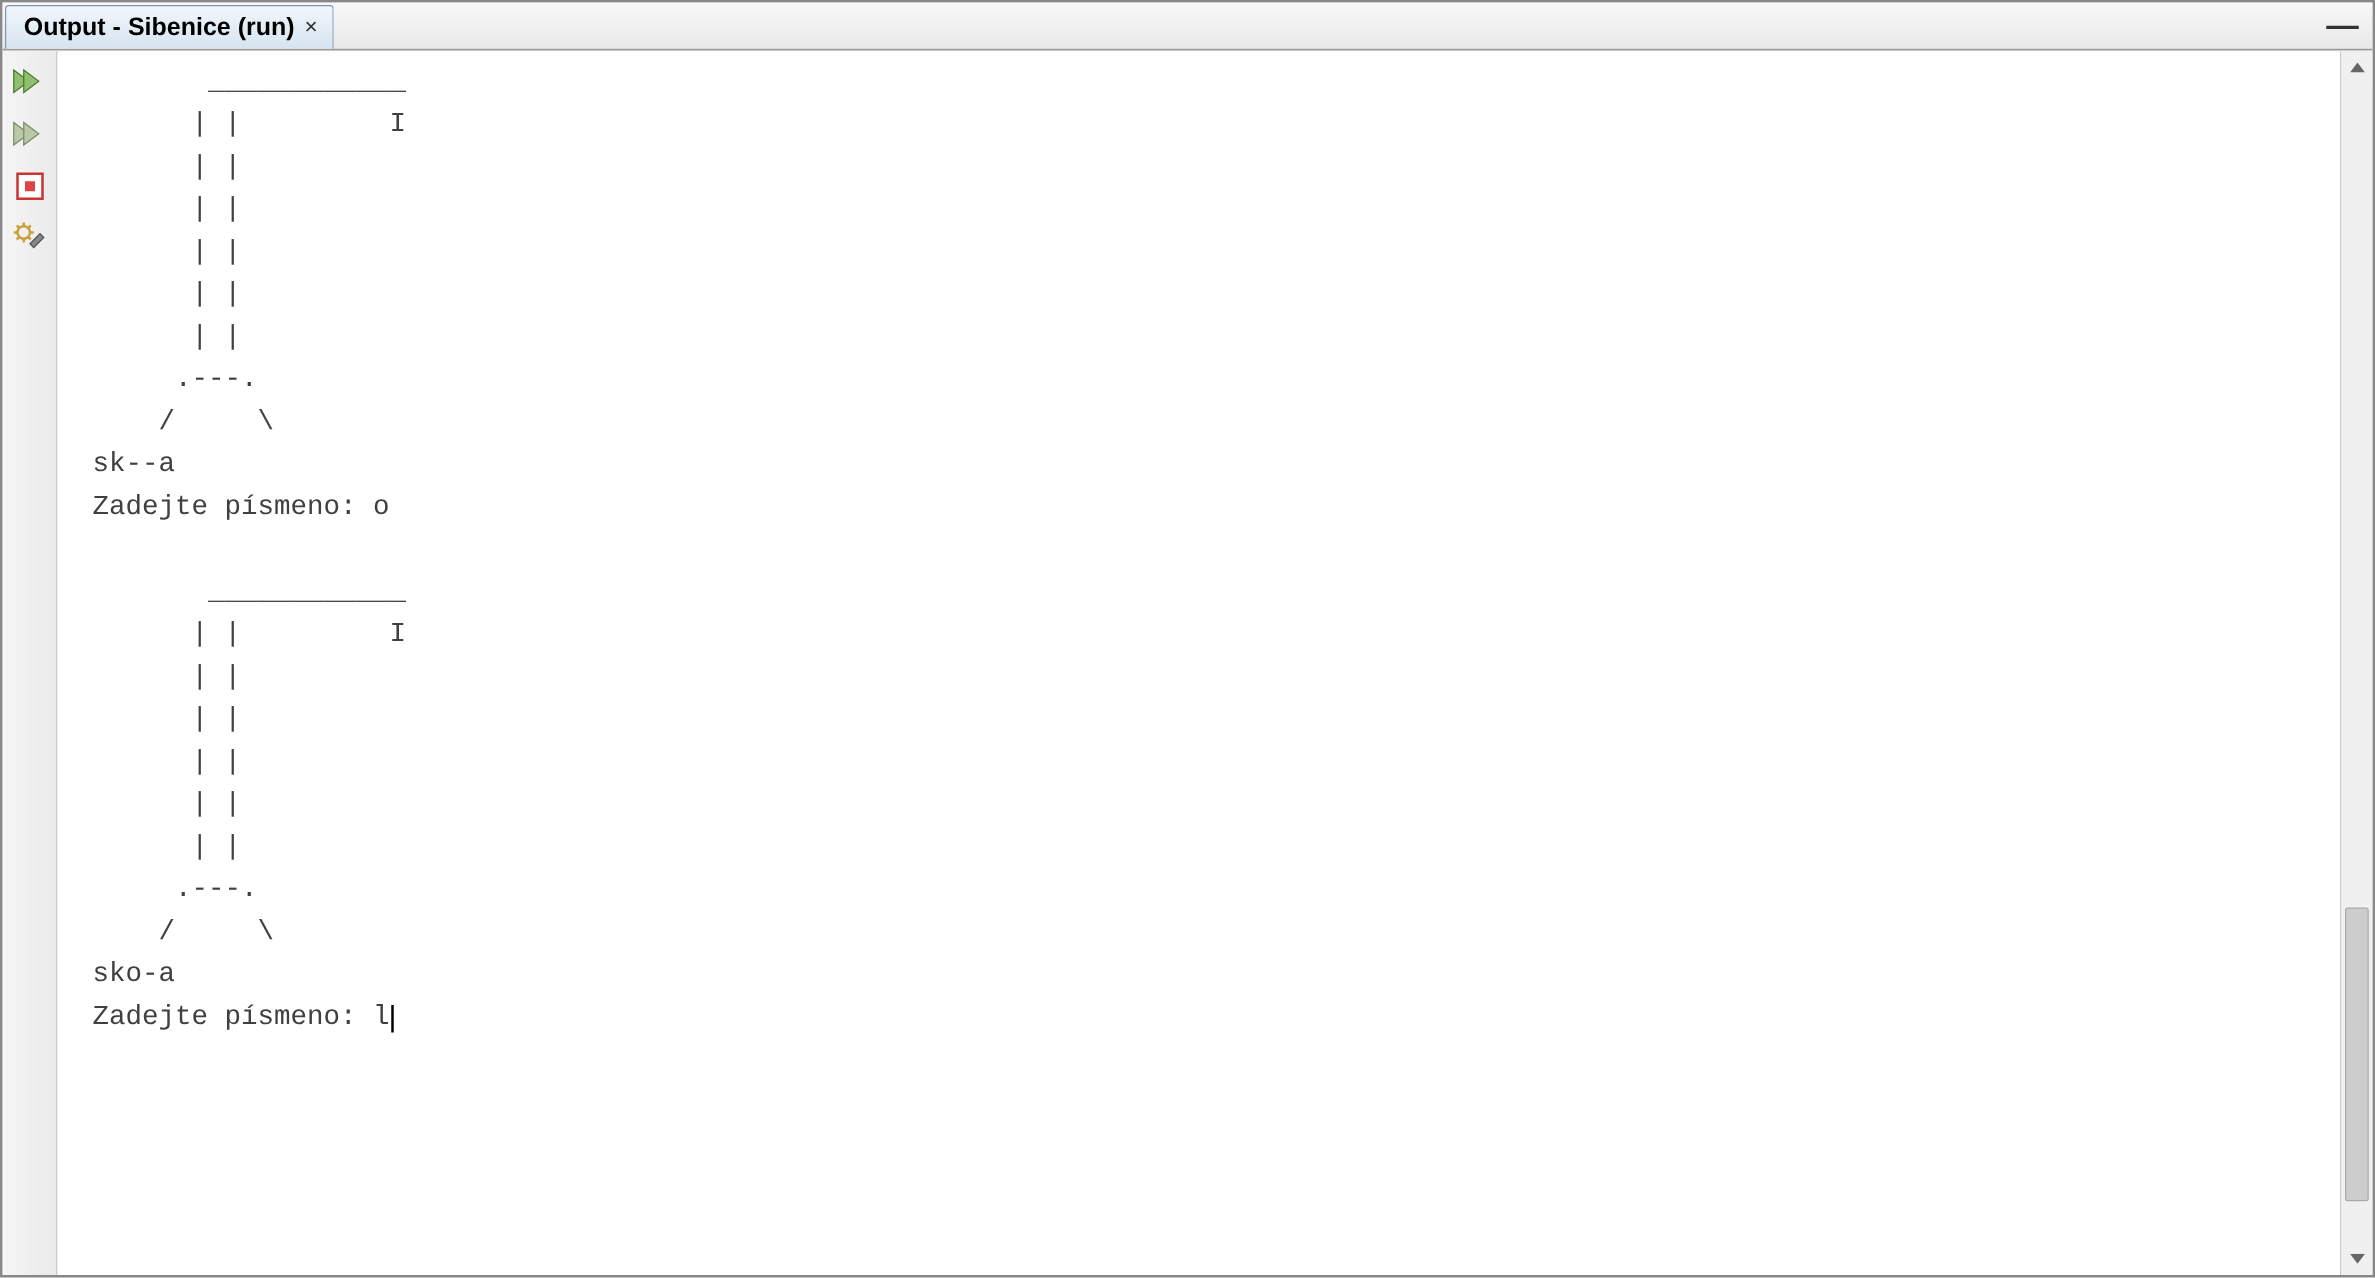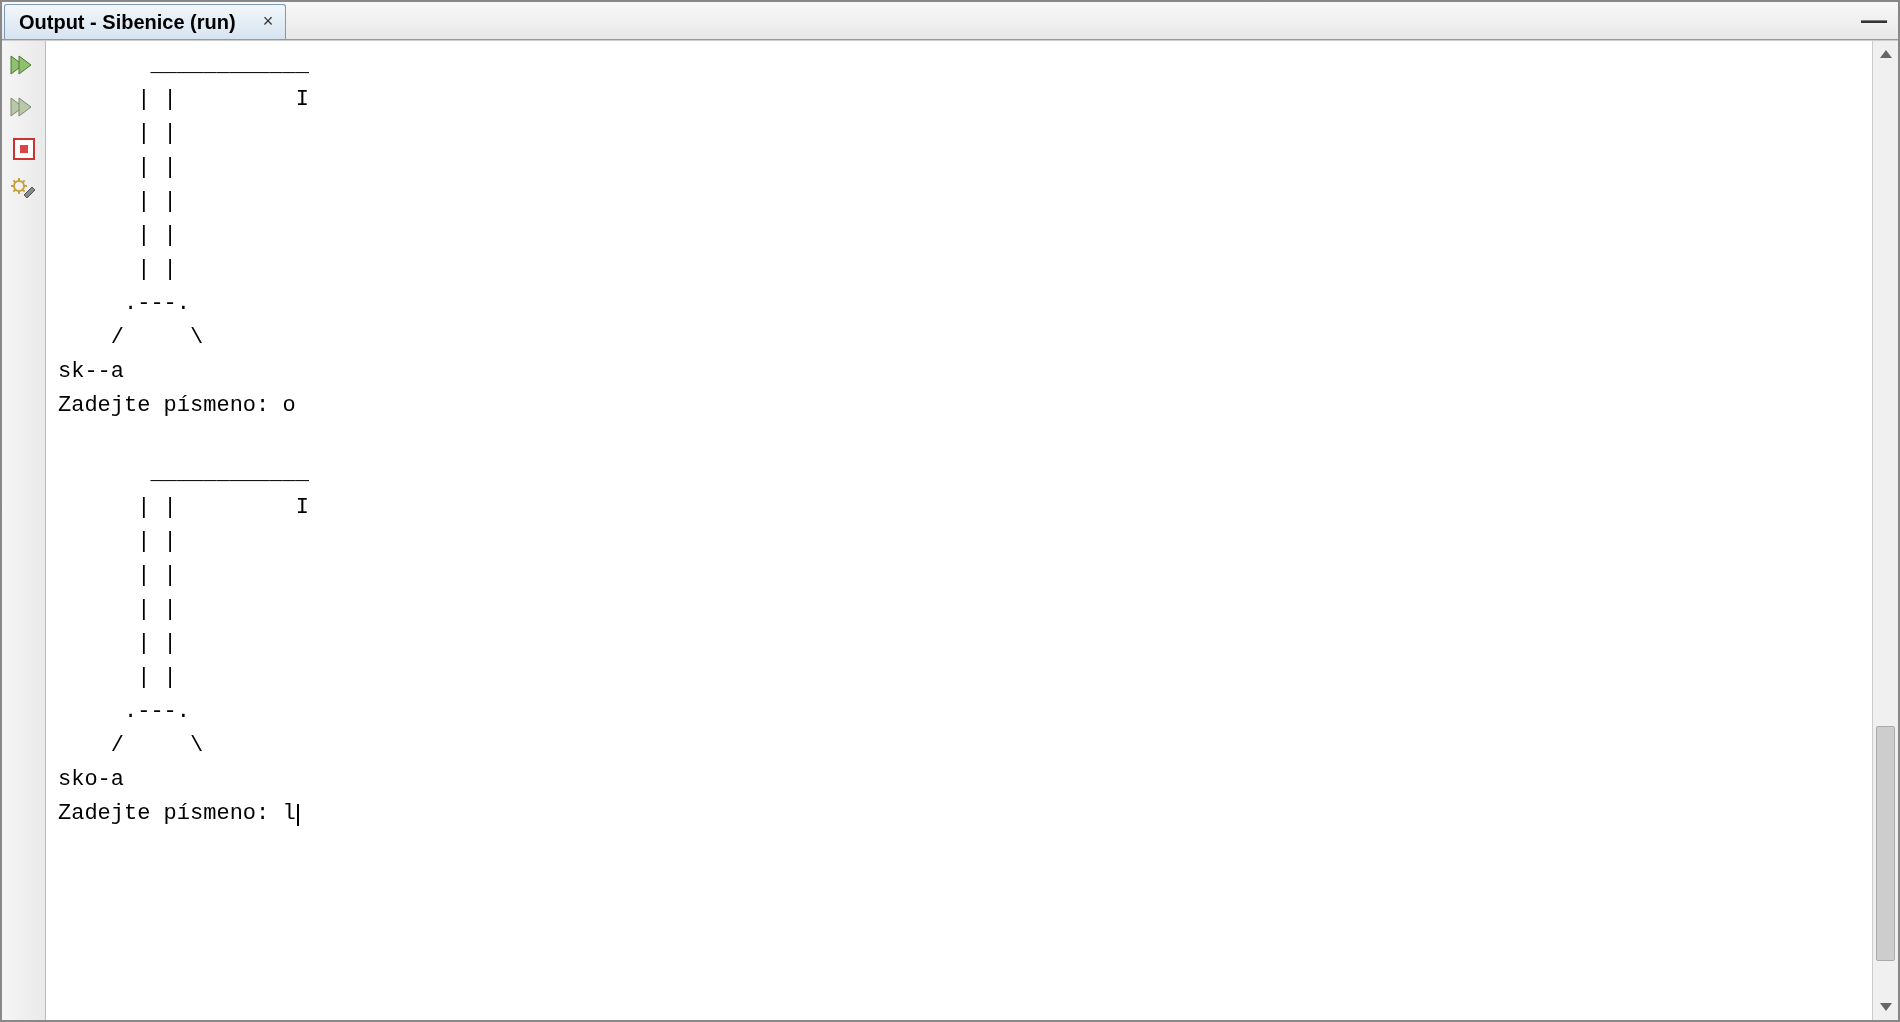--- a/index.html
+++ b/index.html
@@ -22,21 +22,21 @@
       display: flex;
       align-items: stretch;
       background: linear-gradient(to bottom, #f8f8f8, #e8e8e8);
       border-bottom: 1px solid #999;
       height: 38px;
       user-select: none;
     }
     .tab {
       display: flex;
       align-items: center;
-      gap: 21px;
+      gap: 2px;
       background: linear-gradient(to bottom, #f2f6fb, #d6e4f0);
       border: 1px solid #7e9ab3;
       border-bottom: none;
       padding: 4px 12px 4px 14px;
       font-weight: bold;
       font-size: 20px;
       color: #000;
       margin: 2px 0 0 2px;
       border-top-left-radius: 3px;
       border-top-right-radius: 3px;
@@ -94,22 +94,23 @@
       display: flex;
       background: #fff;
     }
     .console {
       flex: 1;
       overflow: auto;
       padding: 8px 4px 0 12px;
       font-family: "Courier New", Courier, monospace;
       font-size: 22px;
       line-height: 34px;
-      color: #000000;
+      color: #404040;
       white-space: pre;
+      margin-left: 16px;
     }
     .cursor {
       display:inline-block;
       width:2px;
       height:22px;
       background:#000;
       vertical-align:text-bottom;
       margin-left:1px;
     }
     .vscroll {

